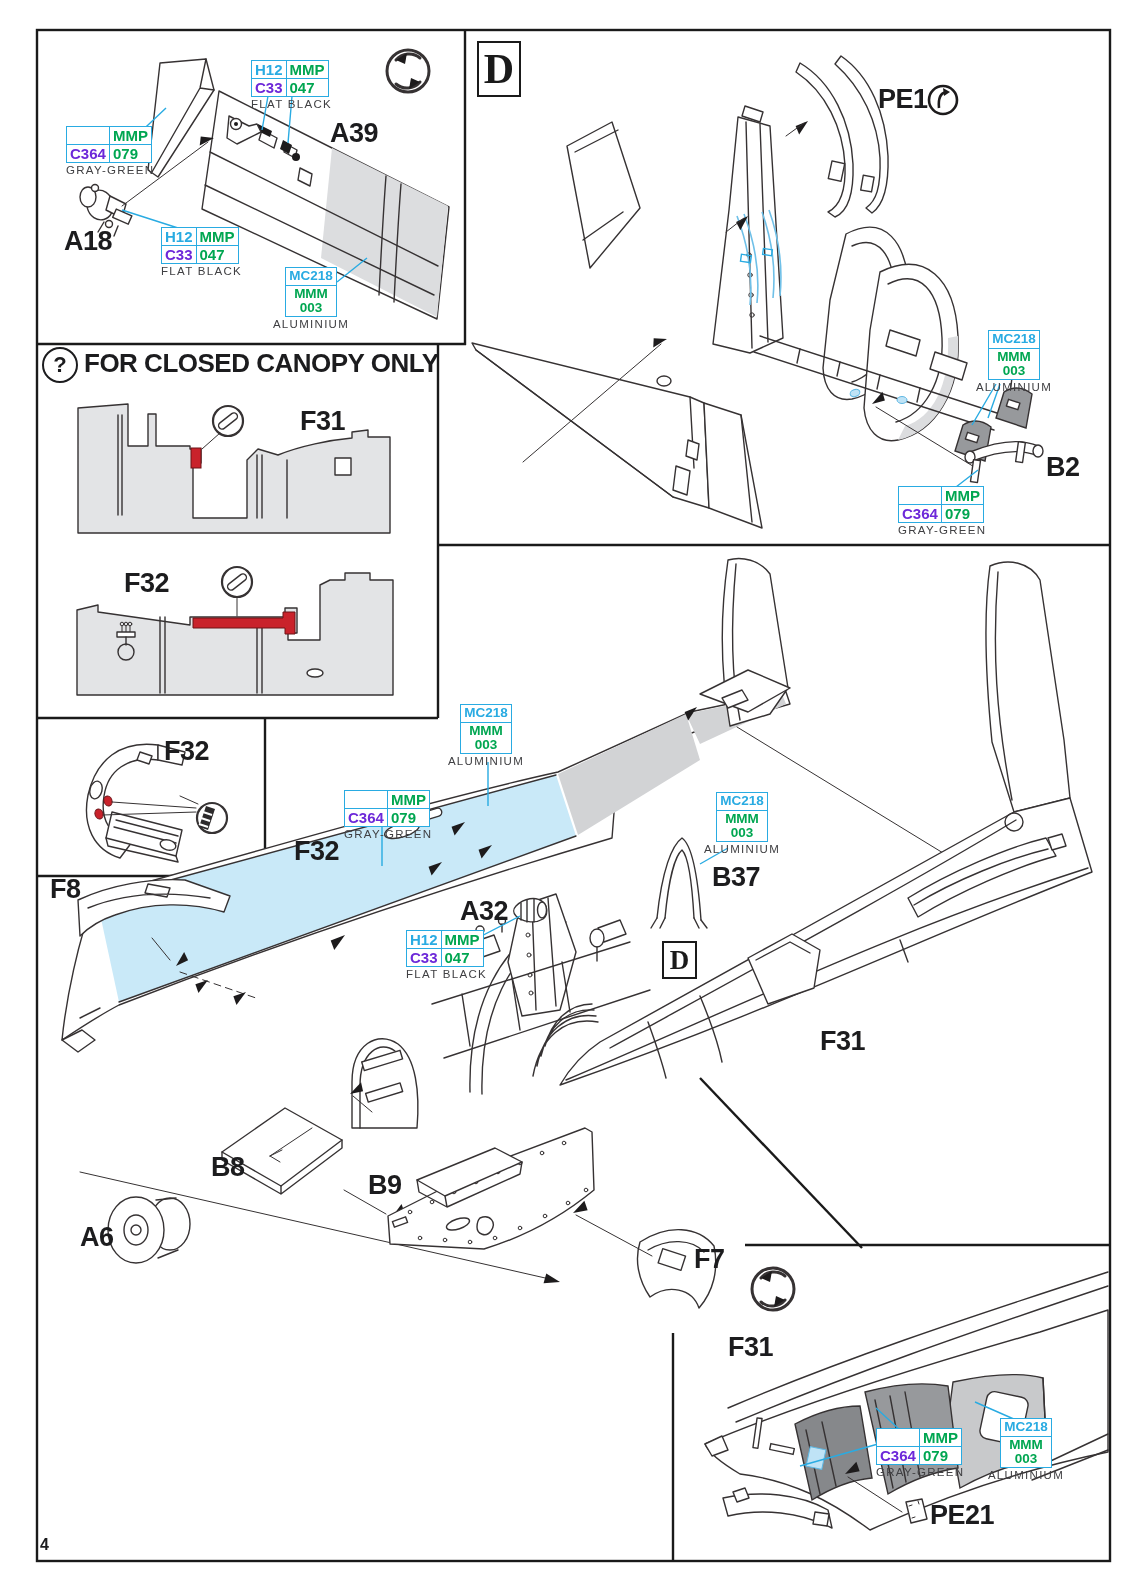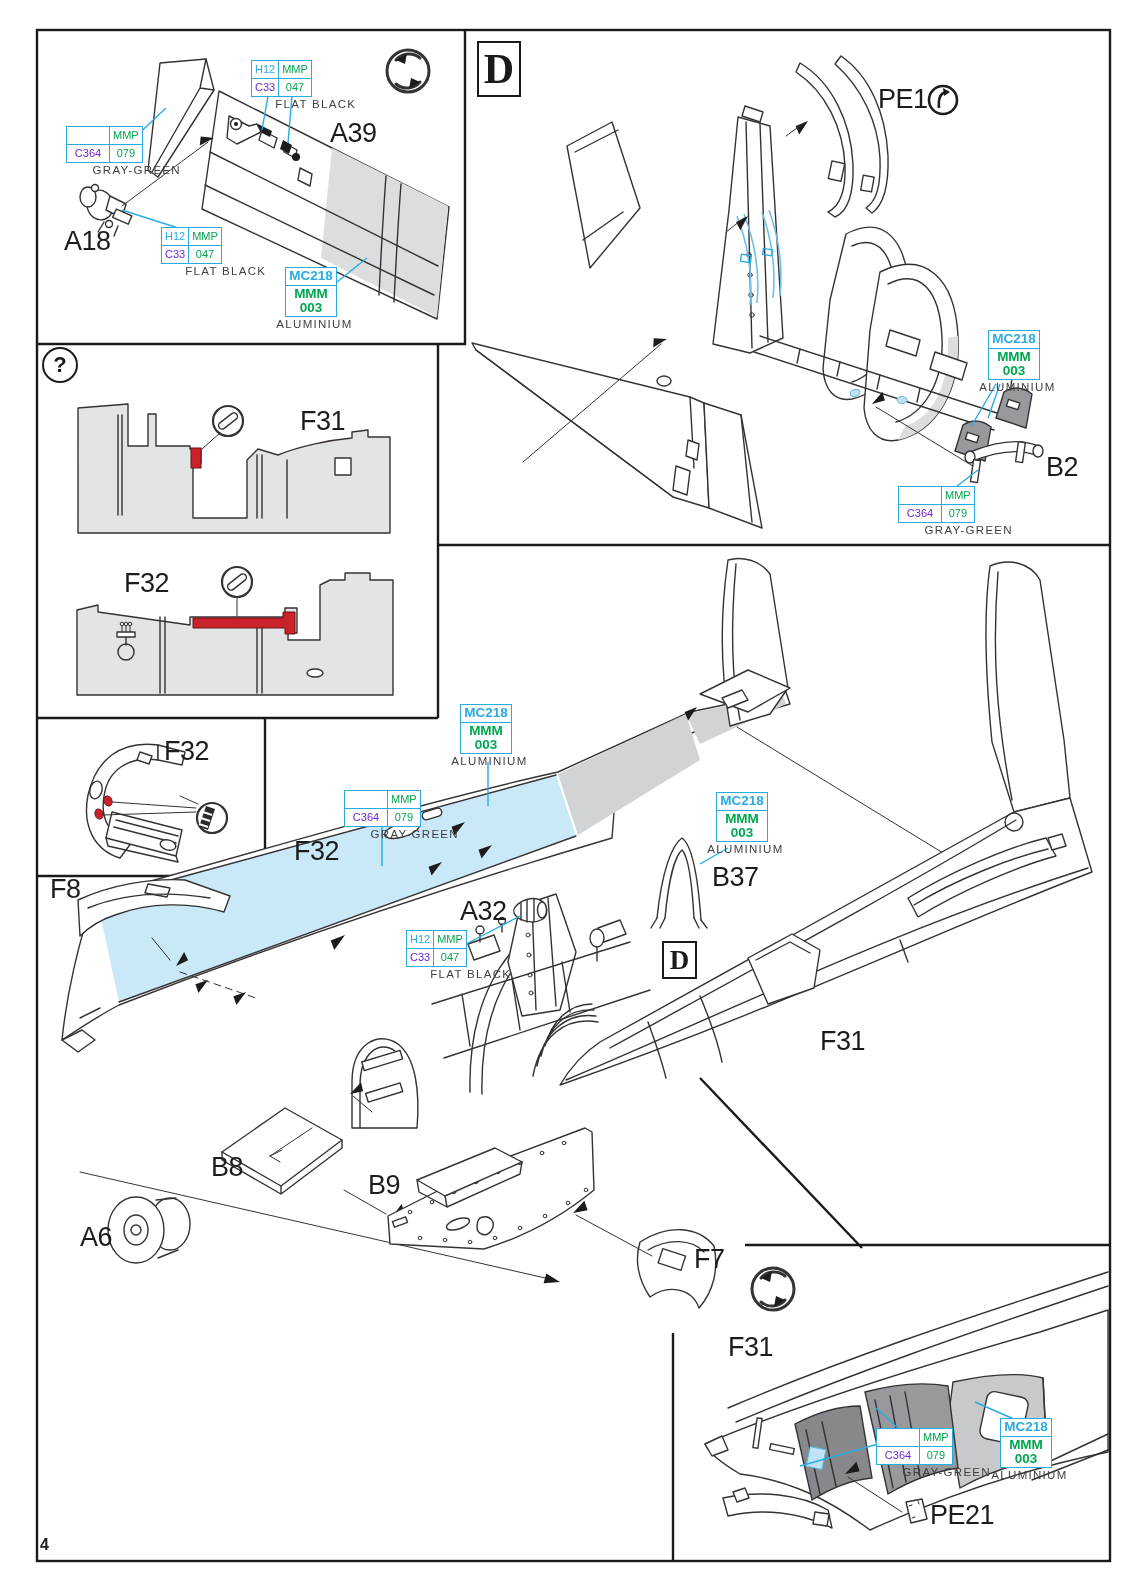--- a/index.html
+++ b/index.html
@@ -15,32 +15,32 @@
   .fg4{fill:#86888b;stroke:#363233;stroke-width:1.4;}
   .fg5{fill:#c8c9cb;stroke:#363233;stroke-width:1.4;}
   .red{fill:#c9222b;stroke:#6d1216;stroke-width:1;}
   .cyl{stroke:#29abe2;stroke-width:1.4;fill:none;}
   .blue{fill:#c9e9f8;stroke:none;}
   .bluep{fill:#bfe3f6;stroke:#5fb8e4;stroke-width:1;}
   .belt{stroke:#6fc0e8;stroke-width:1.6;fill:none;}
   .arr{fill:#1d1b1c;stroke:none;}
   .divider{stroke:#1a1a1a;stroke-width:2.4;fill:none;}
   .icon3{stroke-width:3;}
-  .pl{position:absolute;font-weight:normal;font-size:27px;color:#1c1c1e;letter-spacing:-0.5px;white-space:nowrap;}
+  .pl{position:absolute;font-weight:bold;font-size:27px;color:#1c1c1e;letter-spacing:-0.5px;white-space:nowrap;}
   .title{position:absolute;font-weight:bold;font-size:26px;color:#1c1c1e;letter-spacing:-0.5px;white-space:nowrap;}
   .qicon{position:absolute;width:32px;height:32px;border:2.5px solid #1c1c1e;border-radius:50%;display:flex;align-items:center;justify-content:center;font-size:22px;font-weight:bold;color:#1c1c1e;background:#fff;}
   .badge{position:absolute;border:2px solid #1a1a1a;display:flex;align-items:center;justify-content:center;font-family:"Liberation Serif",serif;font-weight:bold;color:#1a1a1a;background:#fff;}
   .badge.big{width:40px;height:52px;font-size:42px;}
   .badge.small{width:31px;height:34px;font-size:27px;}
   .pagenum{position:absolute;font-weight:bold;font-size:16px;color:#1c1c1e;}
   .co{position:absolute;}
   .co table{border-collapse:collapse;}
-  .co td{border:1.6px solid #29abe2;background:#fff;font-weight:normal;font-size:11px;line-height:15px;height:17px;padding:0 3px;text-align:center;white-space:nowrap;}
+  .co td{border:1.6px solid #29abe2;background:#fff;font-weight:bold;font-size:15px;line-height:15px;height:17px;padding:0 3px;white-space:nowrap;}
   .co .cy{color:#29abe2;} .co .gr{color:#00a651;} .co .bk{color:#6d28d9;}
-  .co-cap{font-size:11.5px;letter-spacing:1.3px;color:#404043;margin-top:1px;white-space:nowrap;text-align:right;width:160%;margin-left:-30%;}
+  .co-cap{font-size:11.5px;letter-spacing:1.3px;color:#404043;margin-top:1px;white-space:nowrap;text-align:center;width:160%;margin-left:-30%;}
   .al .top{border:1.6px solid #29abe2;background:#fff;color:#29abe2;font-weight:bold;font-size:13.5px;text-align:center;padding:0 3px;height:17px;line-height:16px;}
   .al .mid{border:1.6px solid #29abe2;border-top:none;background:#fff;color:#00a651;font-weight:bold;font-size:13.5px;text-align:center;padding:1px 3px;line-height:14px;}
 </style>
 </head>
 <body>
 
 <div class="page">
 
 <svg width="1124" height="1595" viewBox="0 0 1124 1595">
 
@@ -373,20 +373,21 @@
 <div class="badge big" style="left:477px;top:41px">
       <span>D</span>
     </div>
 <div class="badge small" style="left:662px;top:941px">
       <span>D</span>
     </div>
 
 <div class="qicon" style="left:42px;top:347px">
       <span>?</span>
     </div>
+<div class="title" style="left:84px;top:348px">FOR CLOSED CANOPY ONLY</div>
 
 <div class="pl" style="left:330px;top:118px">A39</div>
 <div class="pl" style="left:64px;top:226px">A18</div>
 <div class="pl" style="left:878px;top:84px">PE1</div>
 <div class="pl" style="left:1046px;top:452px">B2</div>
 <div class="pl" style="left:300px;top:406px">F31</div>
 <div class="pl" style="left:124px;top:568px">F32</div>
 <div class="pl" style="left:164px;top:736px">F32</div>
 <div class="pl" style="left:294px;top:836px">F32</div>
 <div class="pl" style="left:50px;top:874px">F8</div>

